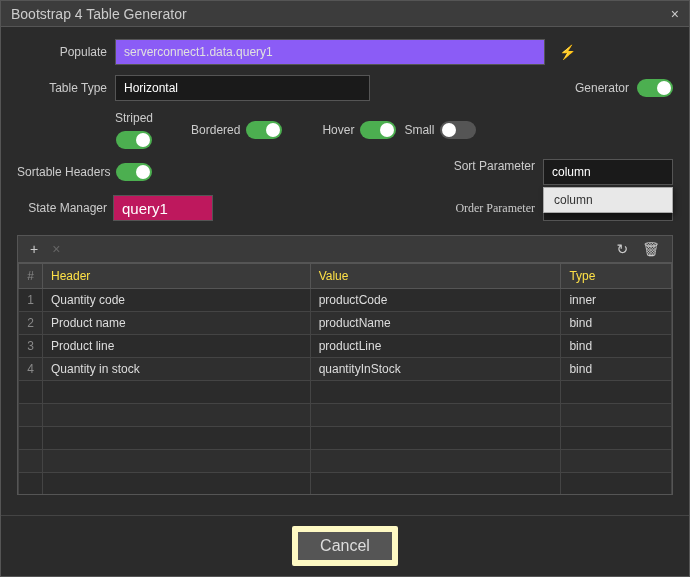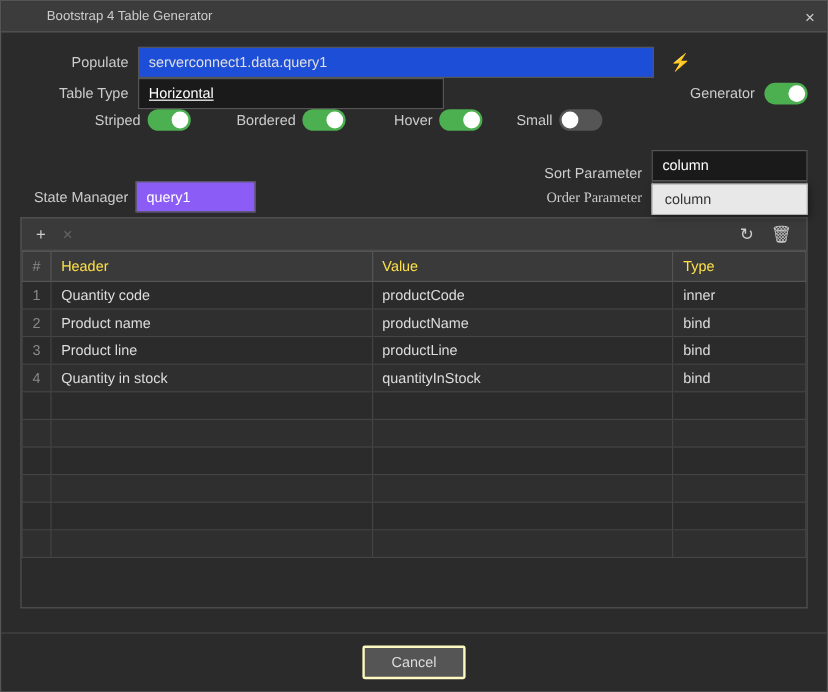--- a/index.html
+++ b/index.html
@@ -29,38 +29,38 @@
       padding: 5px 10px;
       display: flex;
       align-items: center;
       justify-content: space-between;
       border-bottom: 1px solid #555;
       height: 26px;
     }
 
     .title-bar-text {
       color: #ccc;
-      font-size: 11px;
-      margin-left: 28px;
+      font-size: 14px;
     }
 
     .title-bar-close {
       color: #ccc;
       font-size: 14px;
       cursor: pointer;
       background: none;
       border: none;
       line-height: 1;
     }
 
     .content {
       flex: 1;
       padding: 12px 16px;
       display: flex;
       flex-direction: column;
+      gap: 10px;
       overflow: hidden;
     }
 
     .form-row {
       display: flex;
       align-items: center;
       gap: 8px;
     }
 
     .label {
@@ -75,39 +75,38 @@
       border: 1px solid #555;
       color: #fff;
       padding: 4px 8px;
       font-size: 12px;
       height: 26px;
       outline: none;
     }
 
     .populate-input {
       width: 430px;
-      background: #1d4ed8;
+      background: #8b5cf6;
       border: 1px solid #555;
       color: #e0e0e0;
       padding: 4px 8px;
       font-size: 12px;
       height: 26px;
       outline: none;
     }
 
     .flash-icon {
       margin-left: 6px;
       color: #ccc;
       font-size: 14px;
       cursor: pointer;
     }
 
     .table-type-input {
       width: 255px;
-      text-decoration: underline;
     }
 
     
     .toggle {
       position: relative;
       display: inline-block;
       width: 36px;
       height: 18px;
     }
 
@@ -260,44 +259,44 @@
       align-items: center;
       gap: 10px;
       padding: 10px;
       border-top: 1px solid #444;
       margin-top: 8px;
     }
 
     .btn-cancel {
       background: #555;
       color: #ddd;
-      border: 2px solid #fef9c3;
+      border: 6px solid #fef9c3;
       padding: 5px 22px;
-      font-size: 12px;
+      font-size: 16px;
       cursor: pointer;
       border-radius: 2px;
     }
 
     .btn-ok {
       background: #4caf50;
       color: #fff;
       border: 1px solid #3d8b40;
       padding: 5px 22px;
       font-size: 12px;
       cursor: pointer;
       border-radius: 2px;
     }
 
     .state-input {
       width: 100px;
-      background: #8b5cf6;
+      background: #be185d;
       border: 1px solid #555;
       color: #fff;
       padding: 4px 8px;
-      font-size: 12px;
+      font-size: 15px;
       height: 26px;
       outline: none;
     }
   </style>
 </head>
 <body>
 
 <div class="window">
 
   <div class="title-bar">
@@ -318,48 +317,54 @@
       <input class="text-input table-type-input" value="Horizontal" style="">
       <div style="margin-left: auto; display: flex; align-items: center; gap: 8px;">
         <span class="label" style="min-width:auto;">Generator</span>
         <label class="toggle">
           <div class="toggle-slider on"></div>
         </label>
       </div>
     </div>
 
     <div class="form-row">
-      <div class="control-group" style="margin-left: 62px;">
+      <div class="control-group" style="margin-left: 98px; flex-direction: column;">
         <span class="label" style="min-width:auto;">Striped</span>
         <label class="toggle">
           <div class="toggle-slider on"></div>
         </label>
       </div>
       <div class="control-group" style="margin-left: 30px;">
         <span class="label" style="min-width:auto;">Bordered</span>
         <label class="toggle">
           <div class="toggle-slider on"></div>
         </label>
       </div>
       <div class="control-group" style="margin-left: 20px;">
         <span class="label" style="min-width:auto;margin-left:12px;">Hover</span>
         <label class="toggle">
           <div class="toggle-slider on"></div>
         </label>
       </div>
-      <div class="control-group" style="margin-left: 20px;">
+      <div class="control-group" style="">
         <span class="label" style="min-width:auto;">Small</span>
         <label class="toggle">
           <div class="toggle-slider off"></div>
         </label>
       </div>
     </div>
 
     <div class="form-row" style="position:relative;">
-      <div style="margin-left: auto; display: flex; align-items: flex-end; gap: 8px; position: relative; margin-top: 16px;">
+      <div class="control-group" style="margin-left: 0px;">
+        <span class="label">Sortable Headers</span>
+        <label class="toggle">
+          <div class="toggle-slider on"></div>
+        </label>
+      </div>
+      <div style="margin-left: auto; display: flex; align-items: flex-start; gap: 8px; position: relative;">
         <span class="label" style="min-width:auto;">Sort Parameter</span>
         <div style="position: relative;">
           <input class="sort-input text-input" value="column" style="">
           
           <div class="dropdown-popup">
             <div class="dropdown-item selected">column</div>
           </div>
         </div>
       </div>
     </div>

